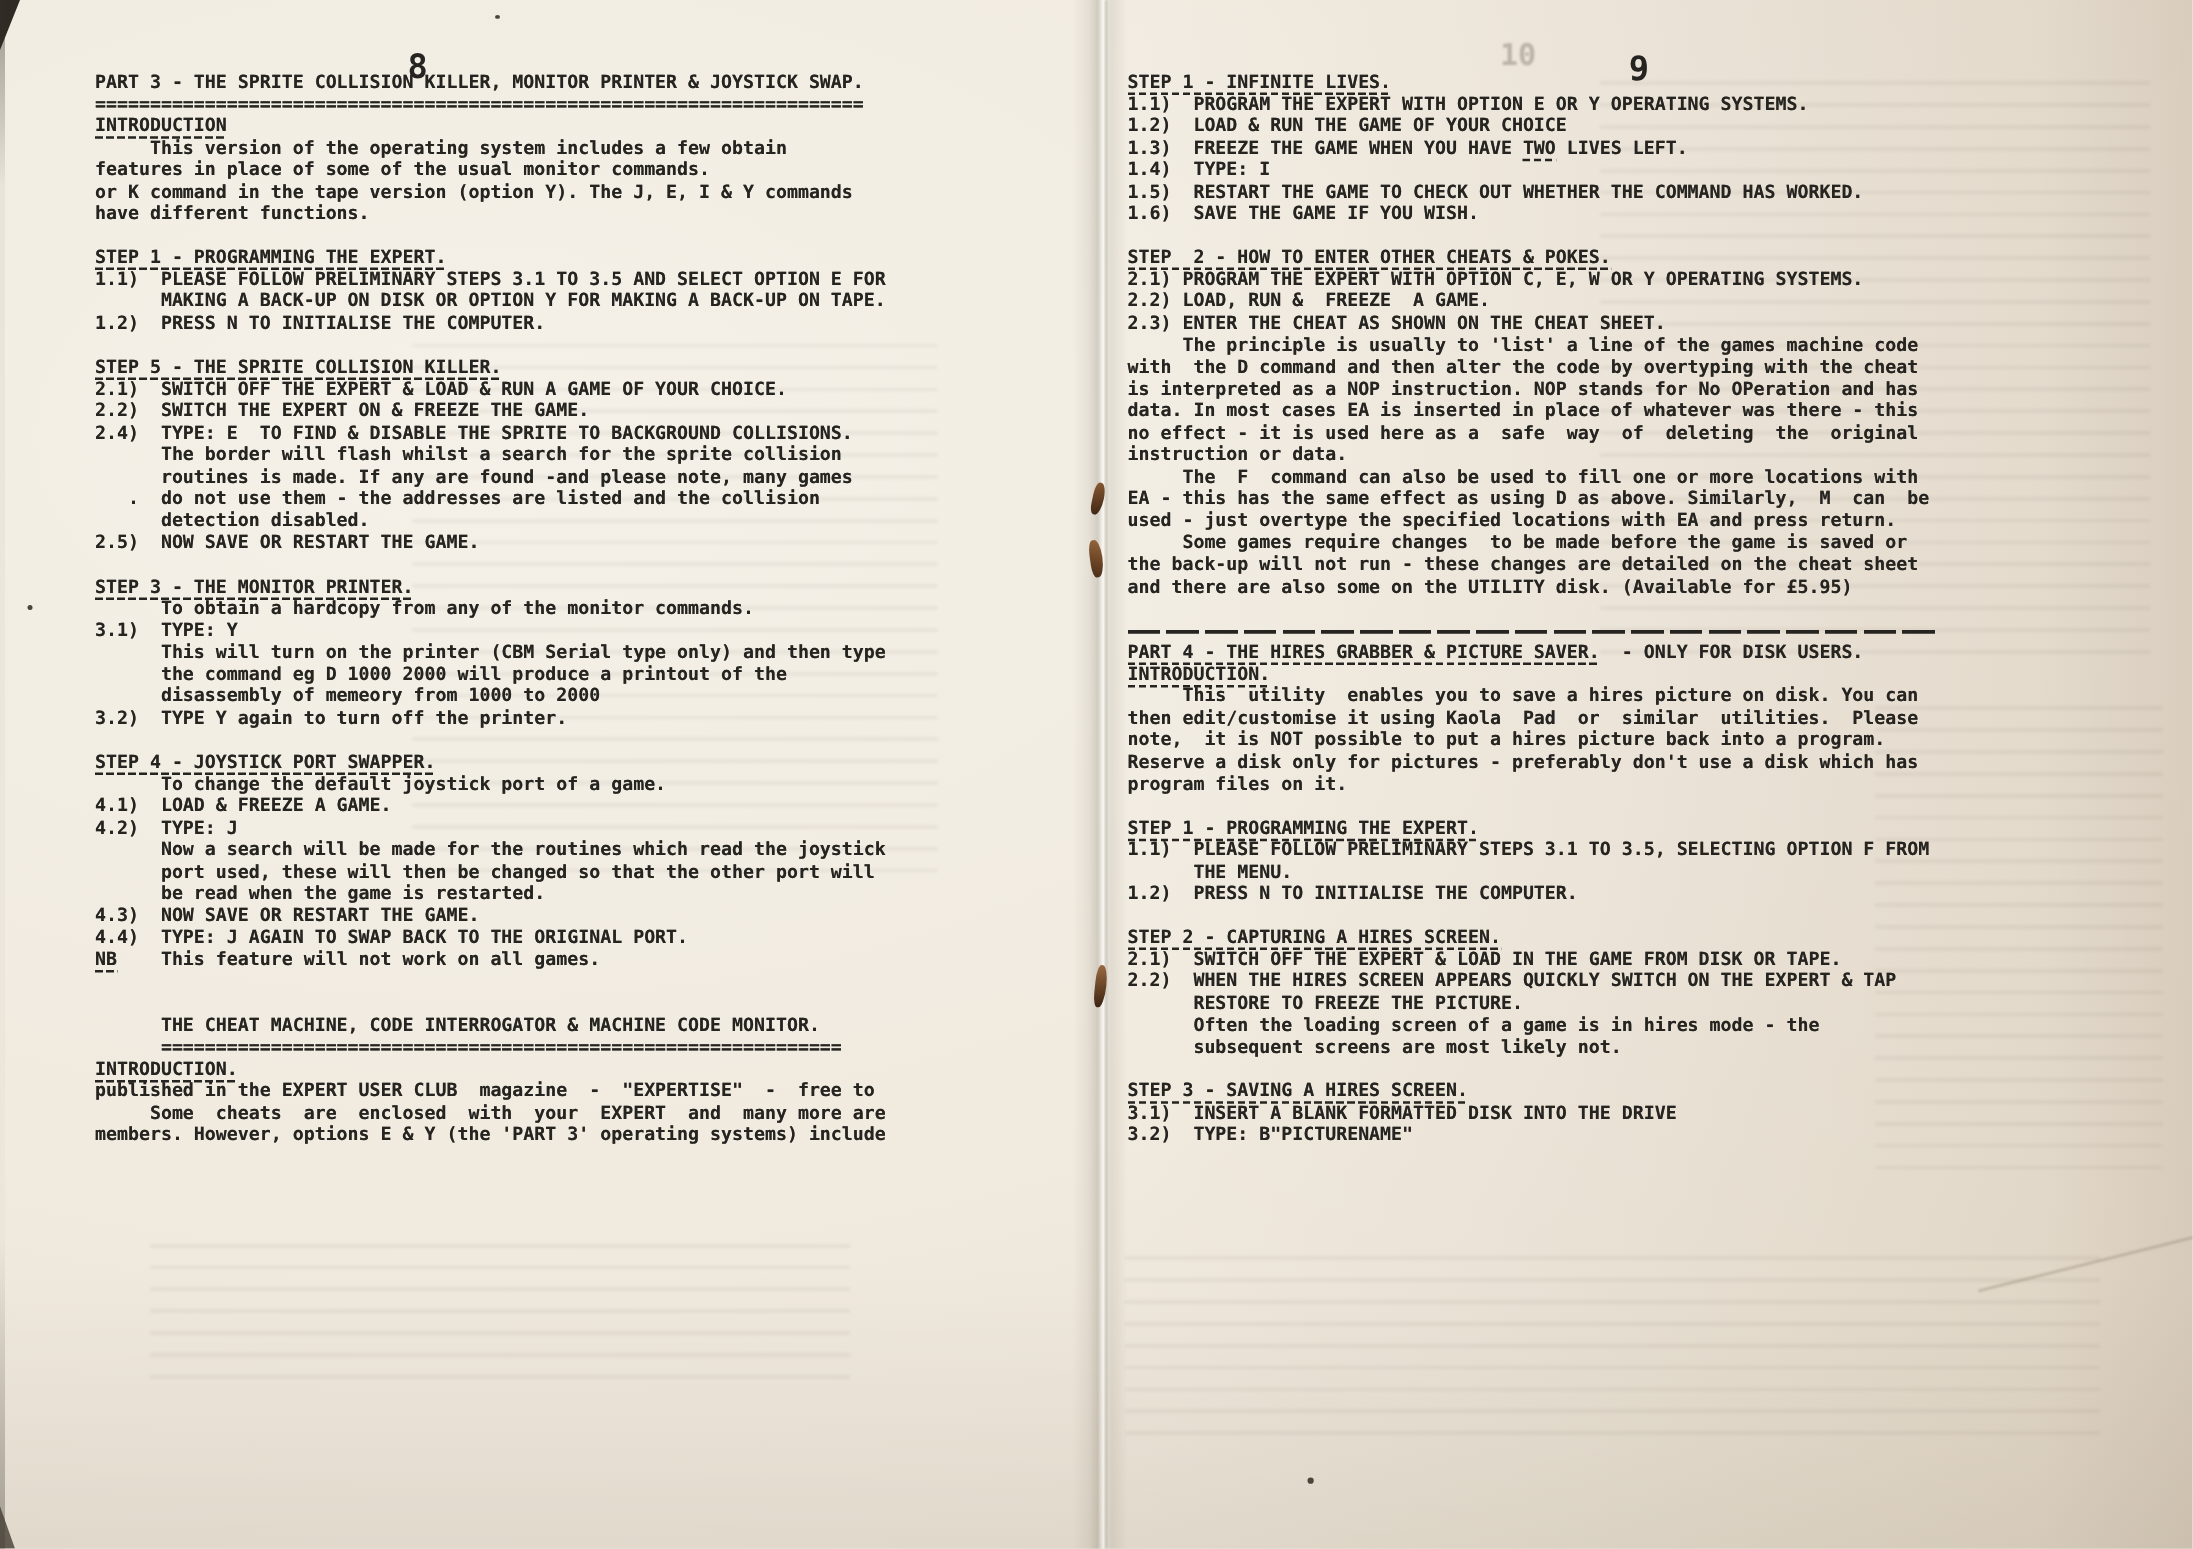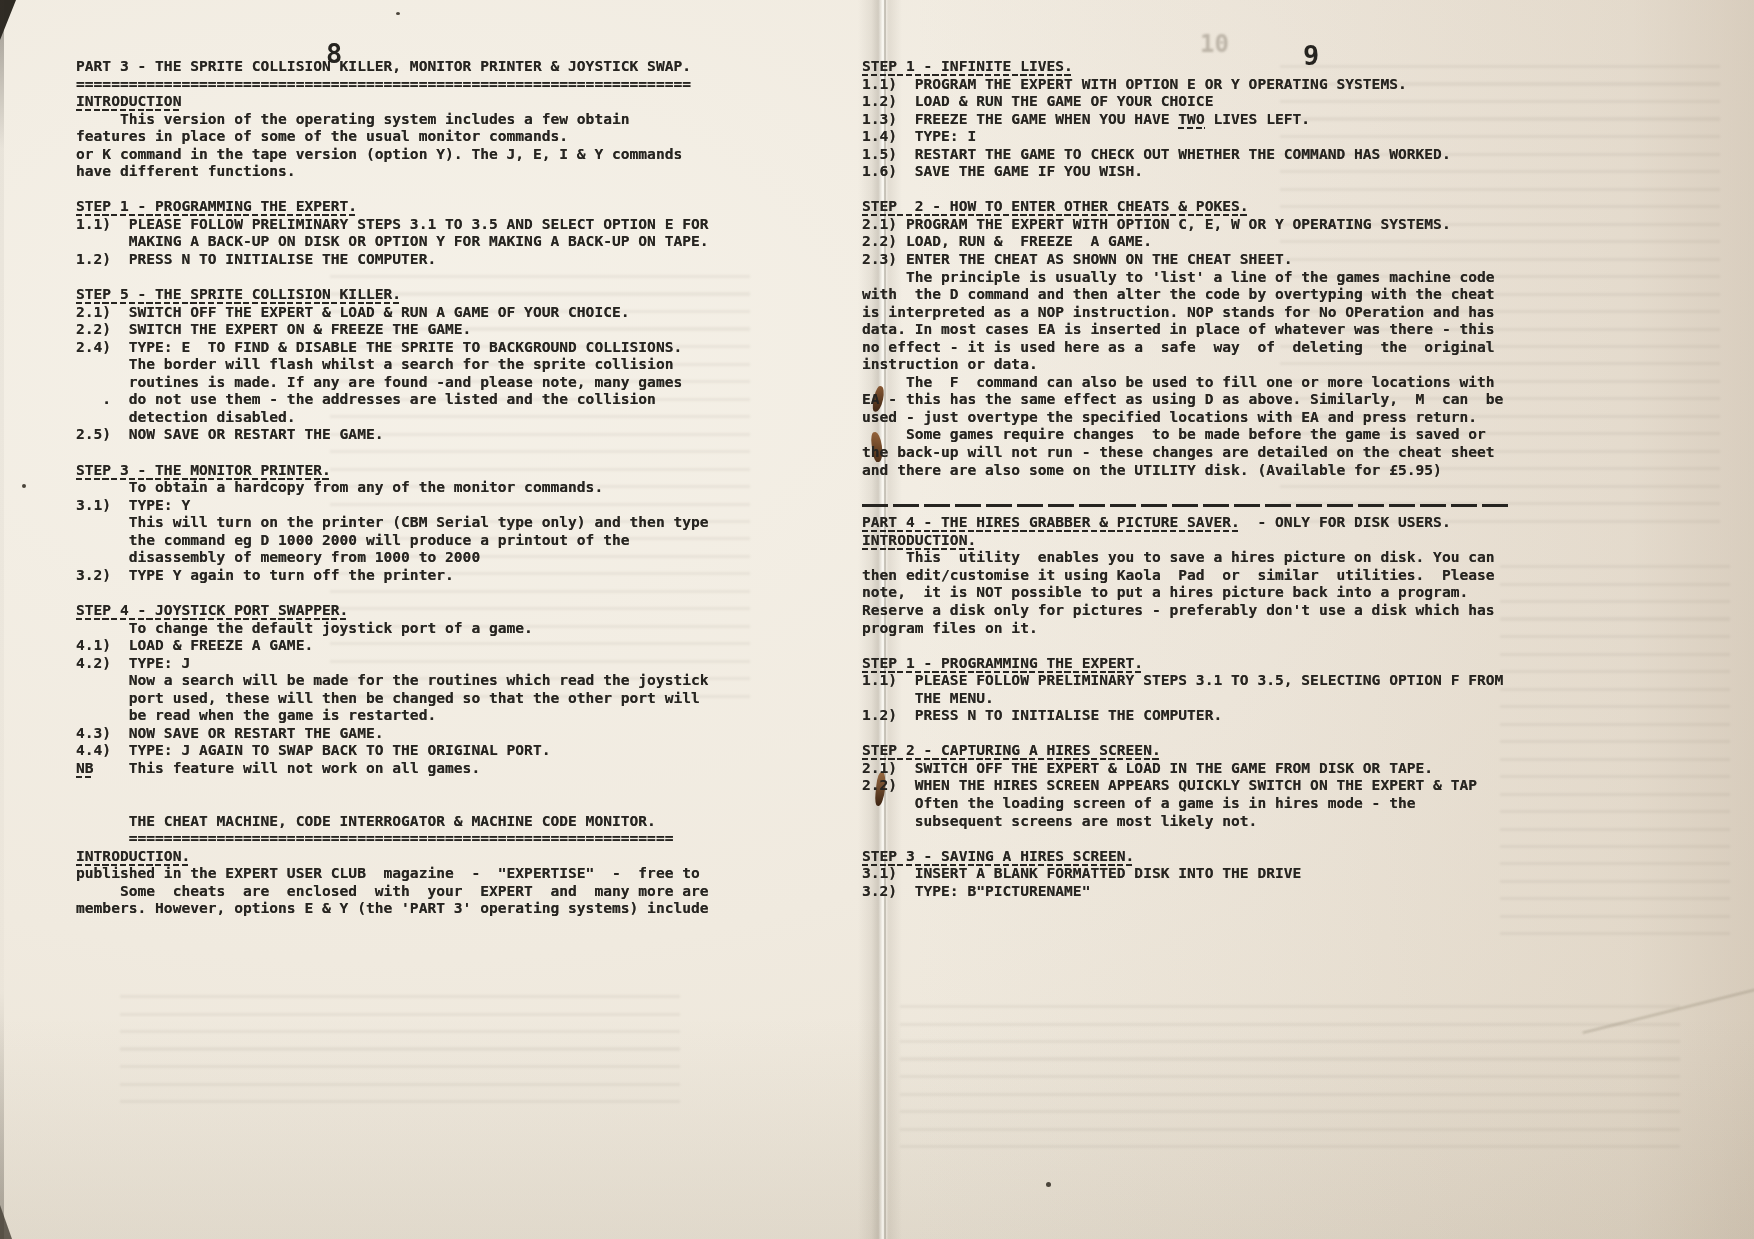--- a/index.html
+++ b/index.html
@@ -55,21 +55,21 @@
     position:absolute;
     background:repeating-linear-gradient(180deg,
       rgba(0,0,0,0) 0 5px, rgba(105,96,84,0.55) 5px 8px, rgba(0,0,0,0) 8px 17.5px);
     opacity:0.14;filter:blur(1.3px);
   }
   .speck{position:absolute;background:#4a443a;border-radius:50%;}
   .wrinkle{position:absolute;left:1580px;top:1010px;width:180px;height:2px;background:rgba(120,108,90,0.35);transform:rotate(-14deg);filter:blur(1px);}
   
   .col{position:absolute;width:700px;}
   #page8 .col{left:76px;top:57px;}
-  #page9 .col{left:862px;top:57px;}
+  #page9 .col{left:902px;top:57px;}
   .line{
     white-space:pre;
     font-size:14.6px;line-height:17.55px;
     font-weight:bold;
     color:#262420;
     text-shadow:0 0 0.4px rgba(38,36,32,0.6);
   }
   .line.gap{height:17.55px;}
   .line.sep{height:17.55px;position:relative;}
   .line.sep::after{
@@ -218,20 +218,21 @@
         <div class="line">program files on it.</div>
         <div class="line gap"></div>
         <div class="line"><span class="u">STEP 1 - PROGRAMMING THE EXPERT.</span></div>
         <div class="line">1.1)  PLEASE FOLLOW PRELIMINARY STEPS 3.1 TO 3.5, SELECTING OPTION F FROM</div>
         <div class="line">      THE MENU.</div>
         <div class="line">1.2)  PRESS N TO INITIALISE THE COMPUTER.</div>
         <div class="line gap"></div>
         <div class="line"><span class="u">STEP 2 - CAPTURING A HIRES SCREEN.</span></div>
         <div class="line">2.1)  SWITCH OFF THE EXPERT &amp; LOAD IN THE GAME FROM DISK OR TAPE.</div>
         <div class="line">2.2)  WHEN THE HIRES SCREEN APPEARS QUICKLY SWITCH ON THE EXPERT &amp; TAP</div>
+        <div class="line">      RESTORE TO FREEZE THE PICTURE.</div>
         <div class="line">      Often the loading screen of a game is in hires mode - the</div>
         <div class="line">      subsequent screens are most likely not.</div>
         <div class="line gap"></div>
         <div class="line"><span class="u">STEP 3 - SAVING A HIRES SCREEN.</span></div>
         <div class="line">3.1)  INSERT A BLANK FORMATTED DISK INTO THE DRIVE</div>
         <div class="line">3.2)  TYPE: B"PICTURENAME"</div>
       </div>
   </div>
 </div>
 

